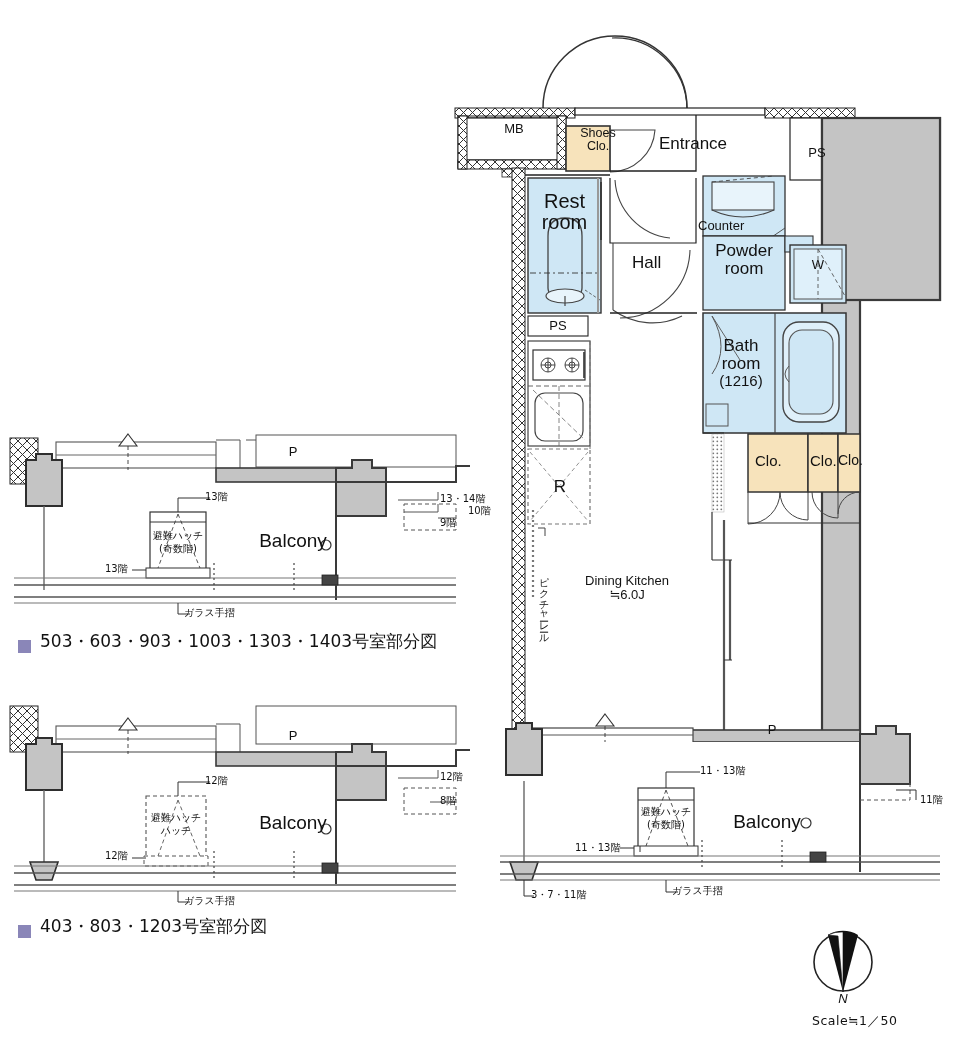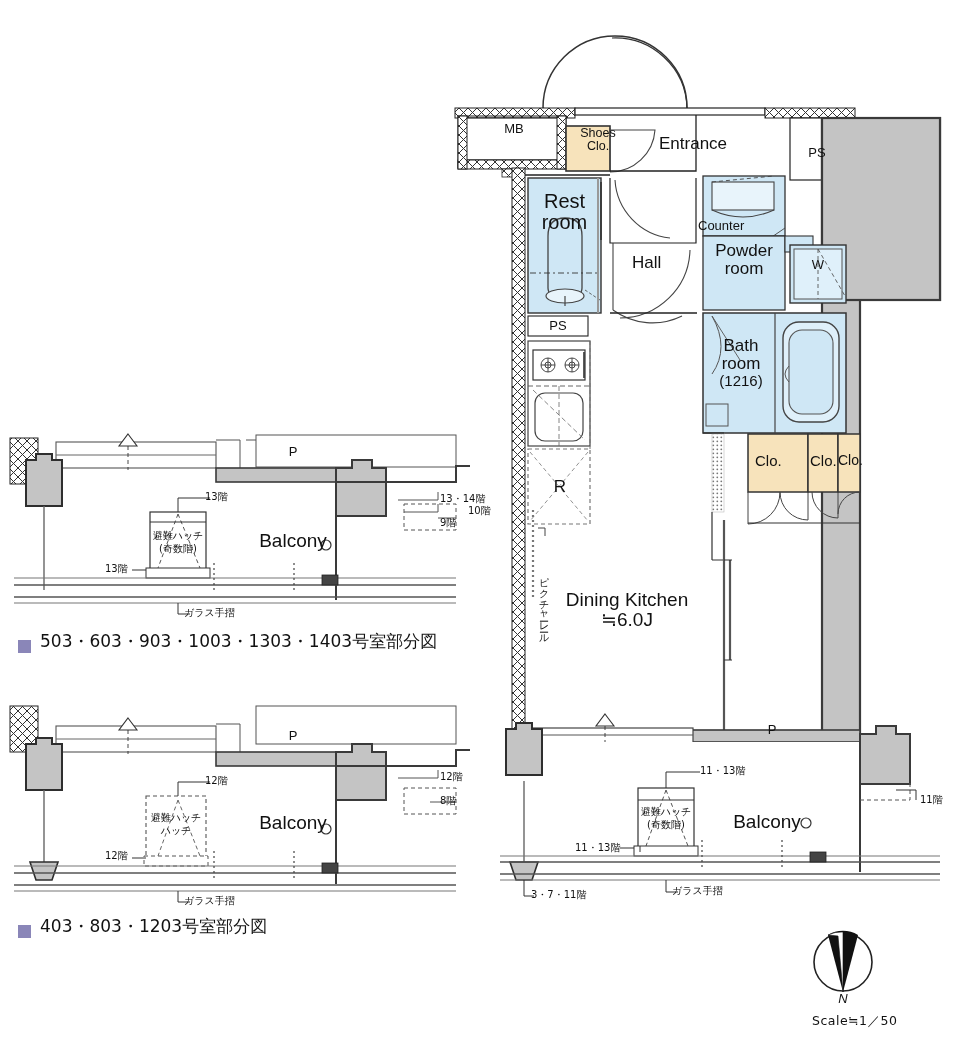--- a/index.html
+++ b/index.html
@@ -315,21 +315,21 @@
     <div style="font-size:15px;">(1216)</div>
   </div>
 
   <div class="lbl sm" style="left:538px;top:319px;width:40px;">PS</div>
   <div class="lbl" style="left:548px;top:478px;width:24px;">R</div>
 
   <div class="lbl" style="left:755px;top:453px;font-size:15px;">Clo.</div>
   <div class="lbl" style="left:810px;top:453px;font-size:15px;">Clo.</div>
   <div class="lbl" style="left:838px;top:453px;font-size:14px;">Clo.</div>
 
-  <div class="lbl" style="left:542px;top:590px;width:170px;font-size:19px;">
+  <div class="lbl" style="left:542px;top:574px;width:170px;font-size:13px;">
     <div>Dining Kitchen</div>
     <div>≒6.0J</div>
   </div>
 
 
   <div class="lbl" style="left:712px;top:812px;width:110px;font-size:19px;">Balcony</div>
   <div class="lbl sm" style="left:762px;top:723px;width:20px;">P</div>
 
   <div class="lbl tiny jp vert" style="left:538px;top:570px;">ピクチャーレール</div>
   <div class="lbl tiny jp" style="left:700px;top:766px;">11・13階</div>

